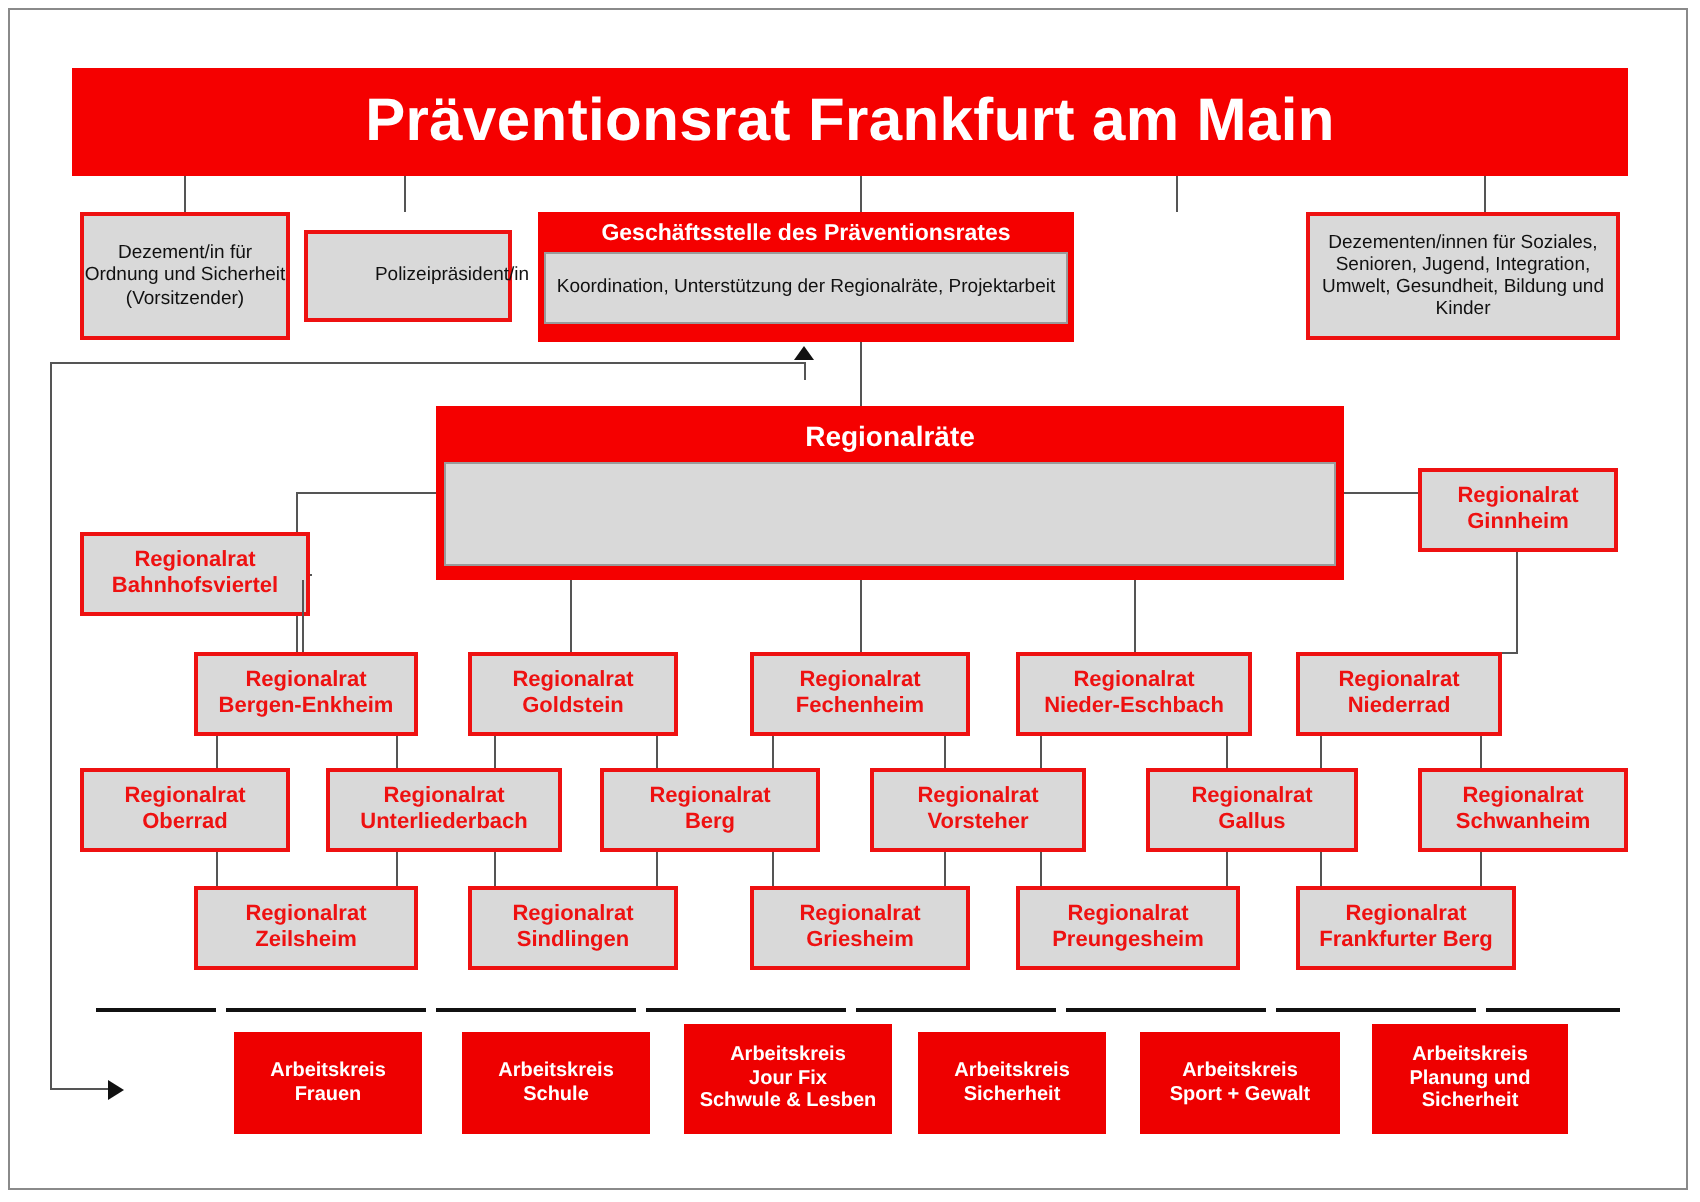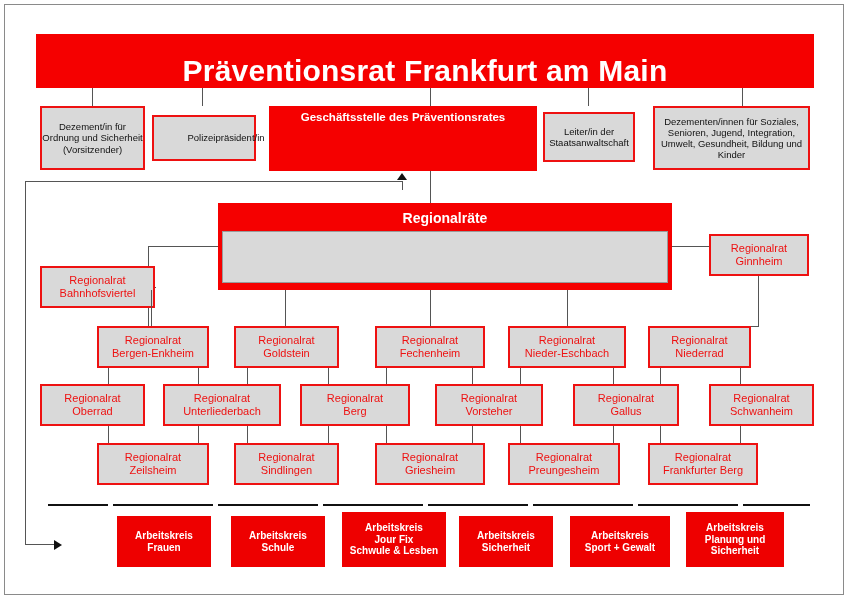--- a/index.html
+++ b/index.html
@@ -32,21 +32,21 @@
     justify-content:center;
     text-align:center;
     line-height:1.18;
   }
 
   
   .n-grey{
     background:#d9d9d9;
     border:2px solid #ee1111;
     color:#ee1111;
-    font-weight:normal;
+    font-weight:bold;
     font-size:11px;
   }
   
   .n-grey-blk{
     background:#d9d9d9;
     border:2px solid #ee1111;
     color:#111111;
     font-weight:normal;
     font-size:9.5px;
   }
@@ -58,21 +58,21 @@
     font-weight:bold;
     font-size:10px;
   }
 
   
   #banner{
     position:absolute;
     left:36px; top:34px;
     width:778px; height:54px;
     background:#f50000;
-    display:flex; align-items:flex-end; justify-content:center;
+    display:flex; align-items:center; justify-content:center;
     color:#ffffff;
     font-size:30px;
     font-weight:bold;
     letter-spacing:.2px;
   }
 
   
   #gs{
     position:absolute;
     left:269px; top:106px;
@@ -178,25 +178,23 @@
   <div class="node n-grey-blk" style="left:40px; top:106px; width:105px; height:64px;">
     <span>Dezement/in für Ordnung und Sicherheit (Vorsitzender)</span>
   </div>
 
   <div class="node n-grey-blk" style="left:152px; top:115px; width:104px; height:46px;padding-left:44px;">
     <span>Polizeipräsident/in</span>
   </div>
 
   <div id="gs">
     <div class="gs-title">Geschäftsstelle des Präventionsrates</div>
-  </div>
-
-  <div class="node n-grey-blk" style="left:543px; top:112px; width:92px; height:50px;">
-    <span>Leiter/in der Staatsanwaltschaft</span>
-  </div>
+    <div class="gs-body">Koordination, Unterstützung der Regionalräte, Projektarbeit</div>
+  </div>
+
 
   <div class="node n-grey-blk" style="left:653px; top:106px; width:157px; height:64px;">
     <span>Dezementen/innen für  Soziales, Senioren, Jugend, Integration, Umwelt, Gesundheit, Bildung und Kinder</span>
   </div>
 
   <div class="ln lnh" style="left:25px; top:181px; width:378px;"></div>
   <div class="ln lnv" style="left:402px; top:181px; height:9px;"></div>
   <div class="arrow-up" style="left:397px; top:173px;"></div>
 
   <div class="ln lnv" style="left:25px; top:181px; height:364px;"></div>

